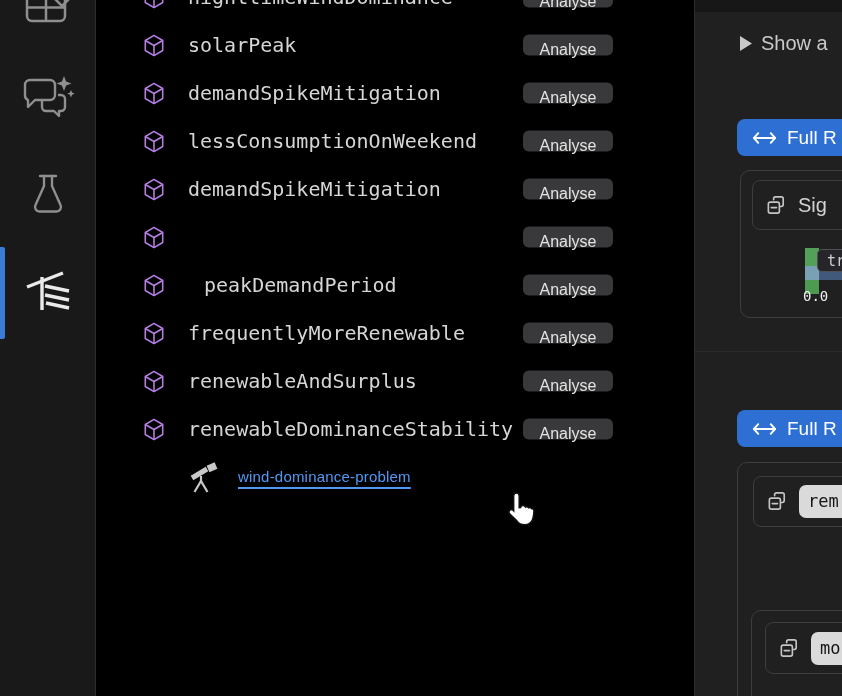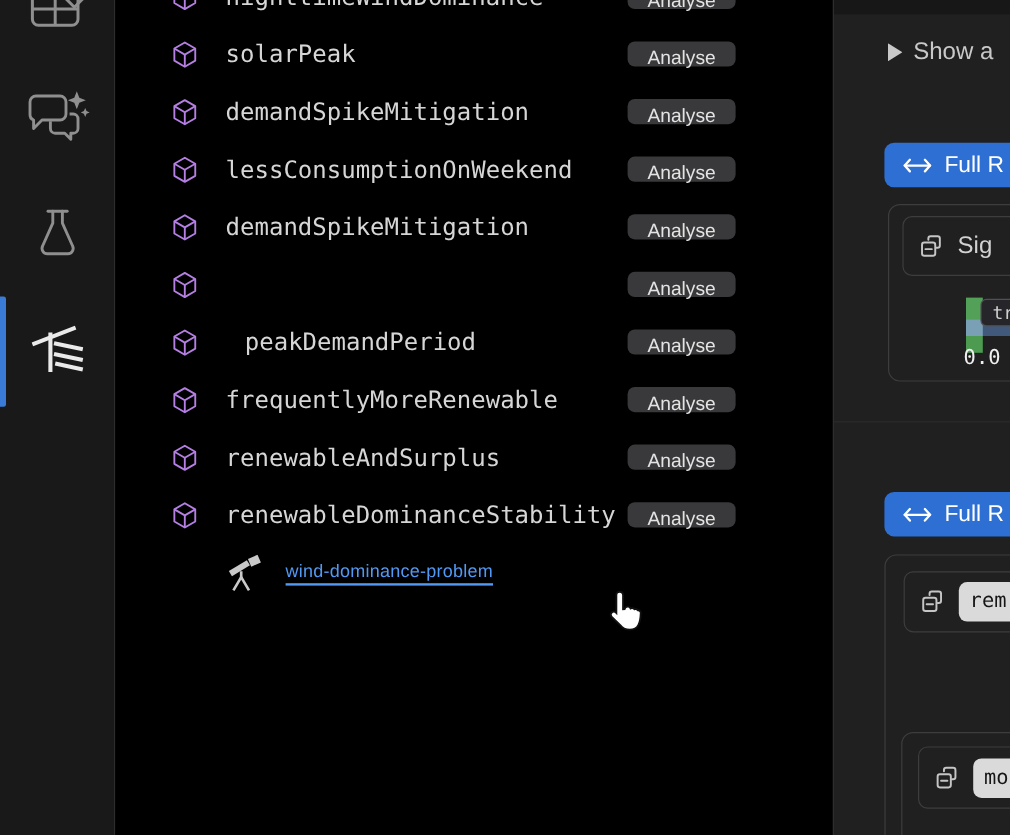--- a/index.html
+++ b/index.html
@@ -53,21 +53,21 @@
   .sig-green-top{position:absolute;left:64px;top:77px;width:14px;height:18px;background:#53a158;}
   .sig-green-bot{position:absolute;left:64px;top:109px;width:14px;height:14px;background:#4c9b50;}
   .sig-band{position:absolute;left:64px;top:95px;width:70px;height:14px;background:#41597a;z-index:1;}
   .sig-band-hi{position:absolute;left:64px;top:95px;width:14px;height:14px;background:#7aa0b6;z-index:2;}
   .sig-tooltip{
     position:absolute;left:76px;top:78px;width:54px;height:23px;z-index:3;
     background:#26262a;border:1px solid #515155;border-radius:5px;
     font-family:"DejaVu Sans Mono",monospace;font-size:15px;line-height:22px;color:#cfcfcf;
     padding-left:9px;white-space:pre;box-sizing:border-box;
   }
-  .sig-value{position:absolute;left:62px;top:117px;font-family:"DejaVu Sans Mono",monospace;font-size:17px;color:#f0f0f0;white-space:pre;}
+  .sig-value{position:absolute;left:62px;top:117px;font-family:"DejaVu Sans Mono",monospace;font-size:14px;color:#f0f0f0;white-space:pre;}
   .metric-value{position:absolute;left:58px;top:82px;font-family:"DejaVu Sans Mono",monospace;font-size:19px;color:#d6d6d6;white-space:pre;}
   svg{display:block;}
 </style>
 </head>
 <body>
 
 <aside class="activity-bar">
   <div class="act-slot" style="top:-26px;">
     <span>
       <svg width="48" height="50" viewBox="0 0 48 50" fill="none" stroke="#8f8f8f" stroke-width="2.5">

